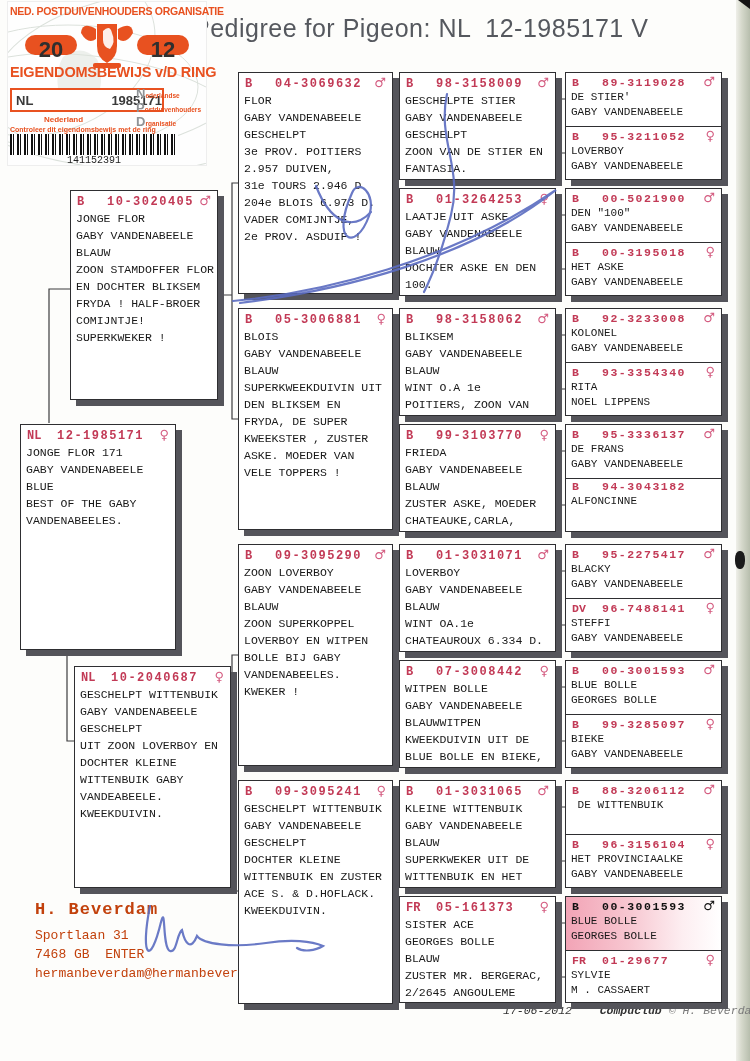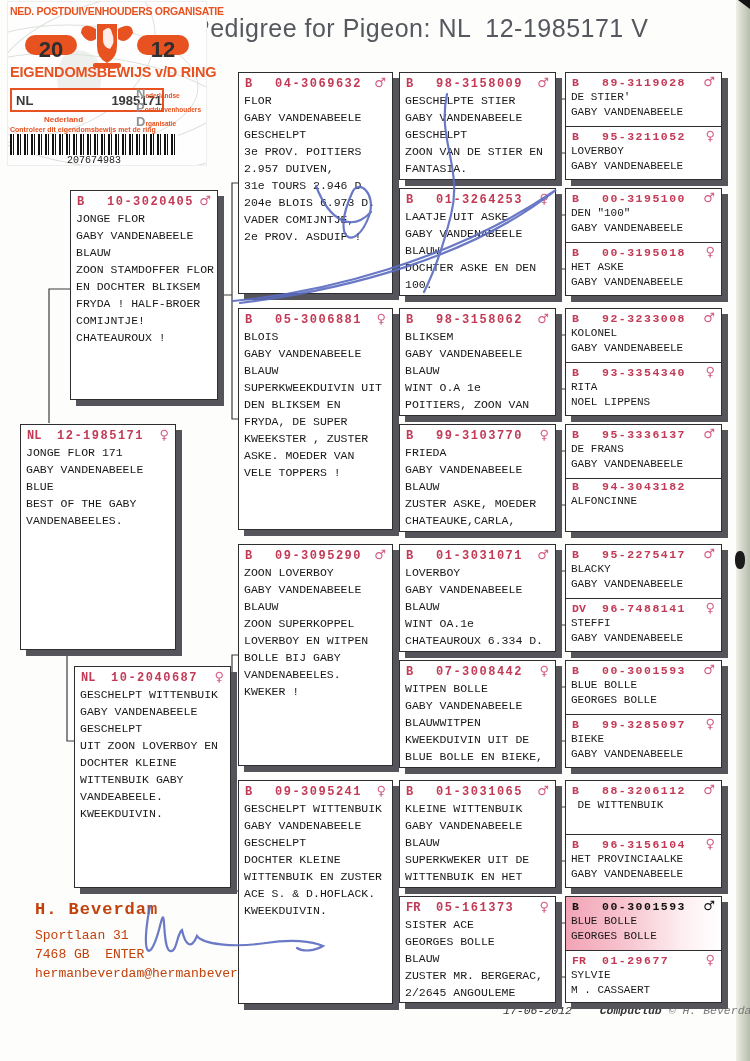--- a/index.html
+++ b/index.html
@@ -119,28 +119,28 @@
     <span class="st-num">1985171</span>
   </div>
   <div class="st-nederland">Nederland</div>
   <div class="st-npd">
     <div class="row"><span class="big">N</span><span class="word">ederlandse</span></div>
     <div class="row"><span class="big">P</span><span class="word">ostduivenhouders</span></div>
     <div class="row"><span class="big">D</span><span class="word">rganisatie</span></div>
   </div>
   <div class="st-control">Controleer dit eigendomsbewijs met de ring</div>
   <div class="st-barcode"></div>
-  <div class="st-barnum">207674983</div>
+  <div class="st-barnum">141152391</div>
 </div>
 
 <div class="pbox" style="left:70px;top:190px;width:148px;height:210px">
   <div class="phead">
     <span class="cc">B</span><span class="num">10-3020405</span><span class="sex">♂</span>
   </div>
-  <div class="pbody"><div>JONGE FLOR</div><div>GABY VANDENABEELE</div><div>BLAUW</div><div>ZOON STAMDOFFER FLOR</div><div>EN DOCHTER BLIKSEM</div><div>FRYDA ! HALF-BROER</div><div>COMIJNTJE!</div><div>CHATEAUROUX !</div></div>
+  <div class="pbody"><div>JONGE FLOR</div><div>GABY VANDENABEELE</div><div>BLAUW</div><div>ZOON STAMDOFFER FLOR</div><div>EN DOCHTER BLIKSEM</div><div>FRYDA ! HALF-BROER</div><div>COMIJNTJE!</div><div>SUPERKWEKER !</div></div>
 </div>
 
 <div class="pbox" style="left:20px;top:424px;width:156px;height:226px">
   <div class="phead">
     <span class="cc">NL</span><span class="num">12-1985171</span><span class="sex">♀</span>
   </div>
   <div class="pbody"><div>JONGE FLOR 171</div><div>GABY VANDENABEELE</div><div>BLUE</div><div>BEST OF THE GABY</div><div>VANDENABEELES.</div></div>
 </div>
 
 <div class="pbox" style="left:74px;top:666px;width:157px;height:222px">
@@ -205,21 +205,21 @@
     <div class="phead"><span class="cc">B</span><span class="num">89-3119028</span><span class="sex">♂</span></div>
     <div class="pbody"><div>DE STIER'</div><div>GABY VANDENABEELE</div></div>
   </div>
   <div class="half bot">
     <div class="phead"><span class="cc">B</span><span class="num">95-3211052</span><span class="sex">♀</span></div>
     <div class="pbody"><div>LOVERBOY</div><div>GABY VANDENABEELE</div></div>
   </div>
 </div>
 <div class="pair" style="left:565px;top:188px;width:157px;height:108px">
   <div class="half">
-    <div class="phead"><span class="cc">B</span><span class="num">00-3195100</span><span class="sex">♂</span></div>
+    <div class="phead"><span class="cc">B</span><span class="num">00-5021900</span><span class="sex">♂</span></div>
     <div class="pbody"><div>DEN "100"</div><div>GABY VANDENABEELE</div></div>
   </div>
   <div class="half bot">
     <div class="phead"><span class="cc">B</span><span class="num">00-3195018</span><span class="sex">♀</span></div>
     <div class="pbody"><div>HET ASKE</div><div>GABY VANDENABEELE</div></div>
   </div>
 </div>
 <div class="pair" style="left:565px;top:308px;width:157px;height:108px">
   <div class="half">
     <div class="phead"><span class="cc">B</span><span class="num">92-3233008</span><span class="sex">♂</span></div>

